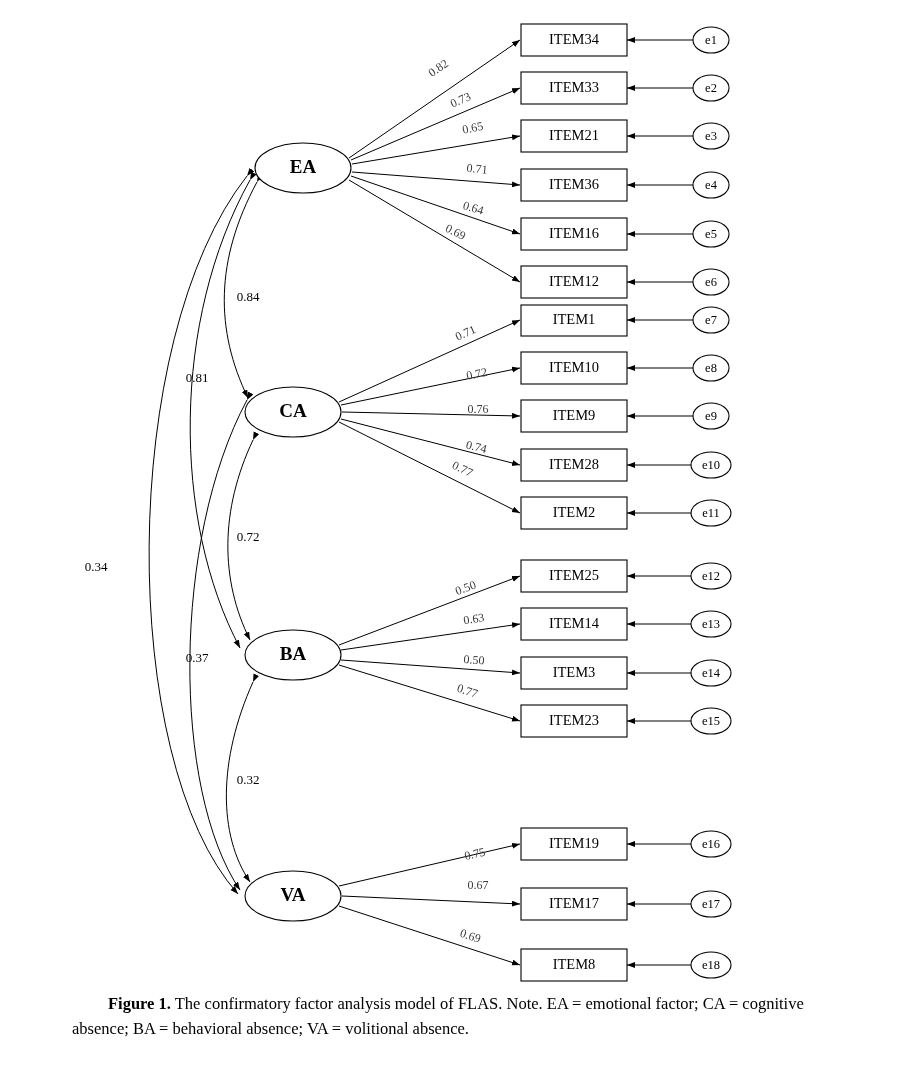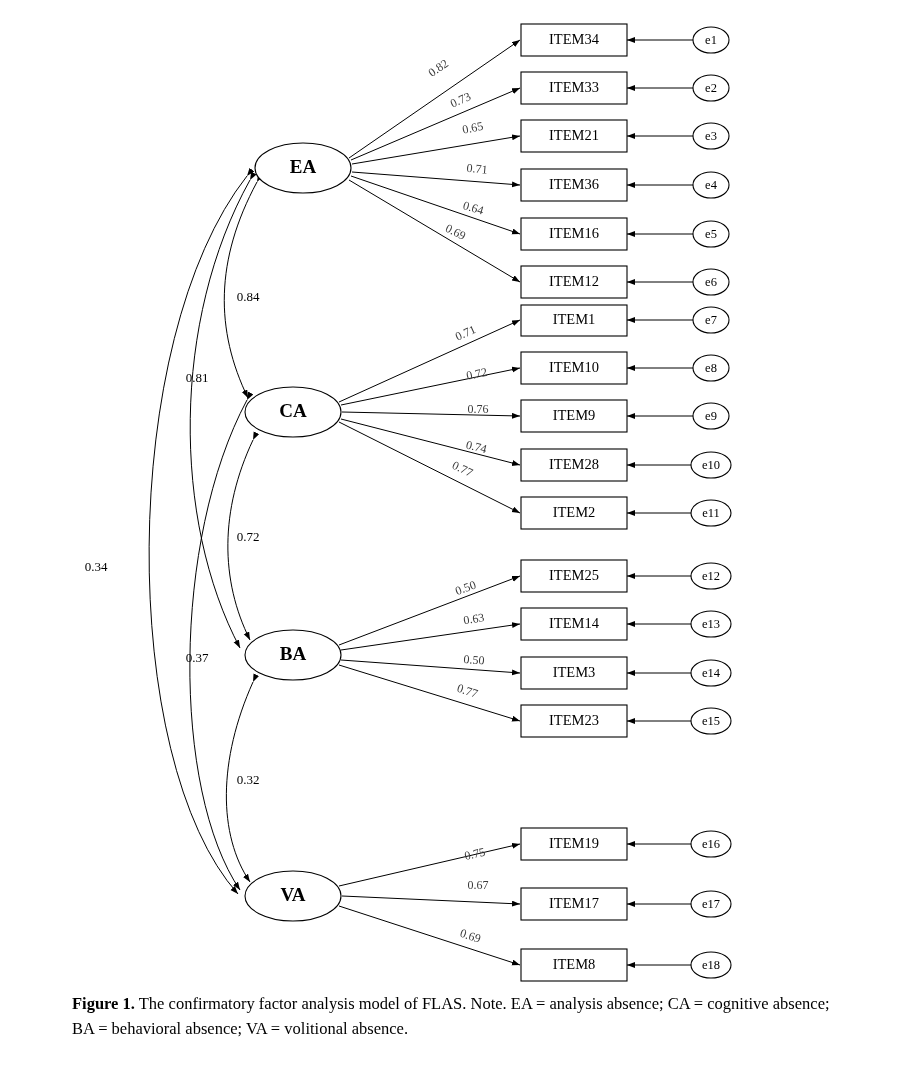--- a/index.html
+++ b/index.html
@@ -87,21 +87,21 @@
   #caption {
     position: absolute;
     left: 72px;
     top: 992px;
     width: 768px;
     font-family: "Liberation Serif", serif;
     font-size: 16.5px;
     line-height: 1.5;
     color: #000000;
   }
-  #caption b { font-weight: bold; }
+  #caption b { font-weight: bold; margin-left: 36px; }
 </style>
 </head>
 <body>
 
 <div id="diagram-wrap">
   <svg id="cfa-svg" viewBox="0 0 912 990" xmlns="http://www.w3.org/2000/svg">
     <defs>
       <marker id="arrow" markerWidth="9" markerHeight="9" refX="8" refY="3" orient="auto" markerUnits="strokeWidth">
         <path d="M0,0 L8,3 L0,6 z" fill="#000000"></path>
       </marker>
@@ -366,14 +366,14 @@
       <text class="corr-label" x="248" y="538">0.72</text>
       <text class="corr-label" x="248" y="781">0.32</text>
       <text class="corr-label" x="197" y="379">0.81</text>
       <text class="corr-label" x="197" y="659">0.37</text>
       <text class="corr-label" x="96" y="568">0.34</text>
     </g>
   </svg>
 </div>
 
 <div id="caption">
-  <b>Figure 1.</b><span> The confirmatory factor analysis model of FLAS. Note.  EA = analysis absence; CA = cognitive absence; BA = behavioral absence; VA = volitional absence.</span>
+  <b>Figure 1.</b><span> The confirmatory factor analysis model of FLAS. Note.  EA = emotional factor; CA = cognitive absence; BA = behavioral absence; VA = volitional absence.</span>
 </div>
 
 </body></html>

